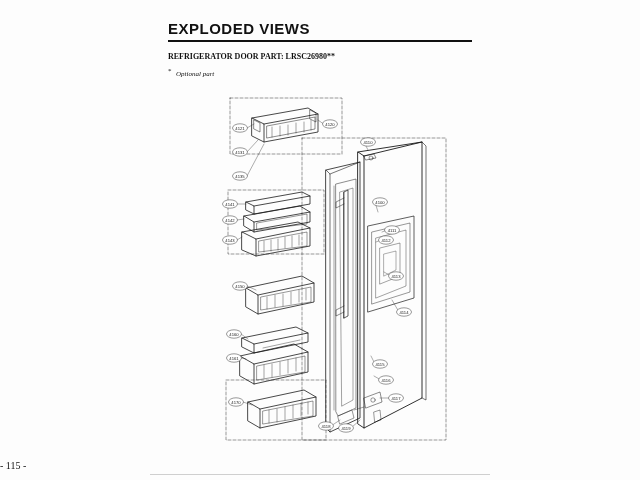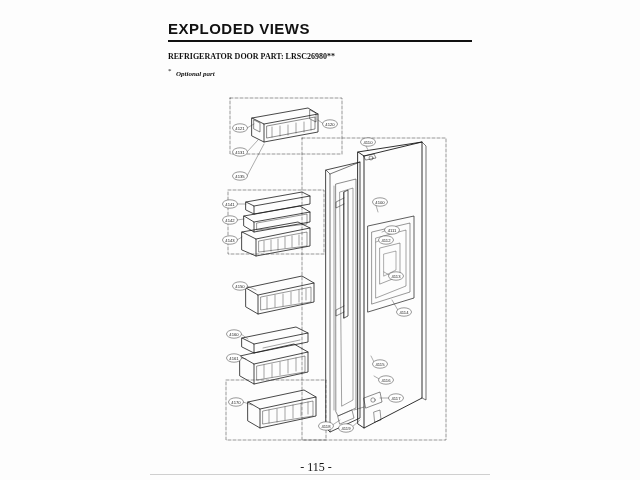--- a/index.html
+++ b/index.html
@@ -55,33 +55,33 @@
     top: 67px;
     font-size: 7px;
     font-family: "Liberation Serif", serif;
   }
   .optional-label {
     position: absolute;
     left: 176px;
     top: 70px;
     font-family: "Liberation Serif", serif;
     font-style: italic;
-    font-weight: bold;
+    font-weight: normal;
     font-size: 7px;
     color: #111;
   }
 
   
   .page-number {
     position: absolute;
     left: 0;
     right: 8px;
     top: 460px;
-    text-align: center;
-    font-size: 12px;
+    text-align: left;
+    font-size: 10px;
     font-family: "Liberation Serif", serif;
     color: #111;
   }
   .footer-rule {
     position: absolute;
     left: 150px;
     top: 474px;
     width: 340px;
     height: 1px;
     background: #cfcfcf;

